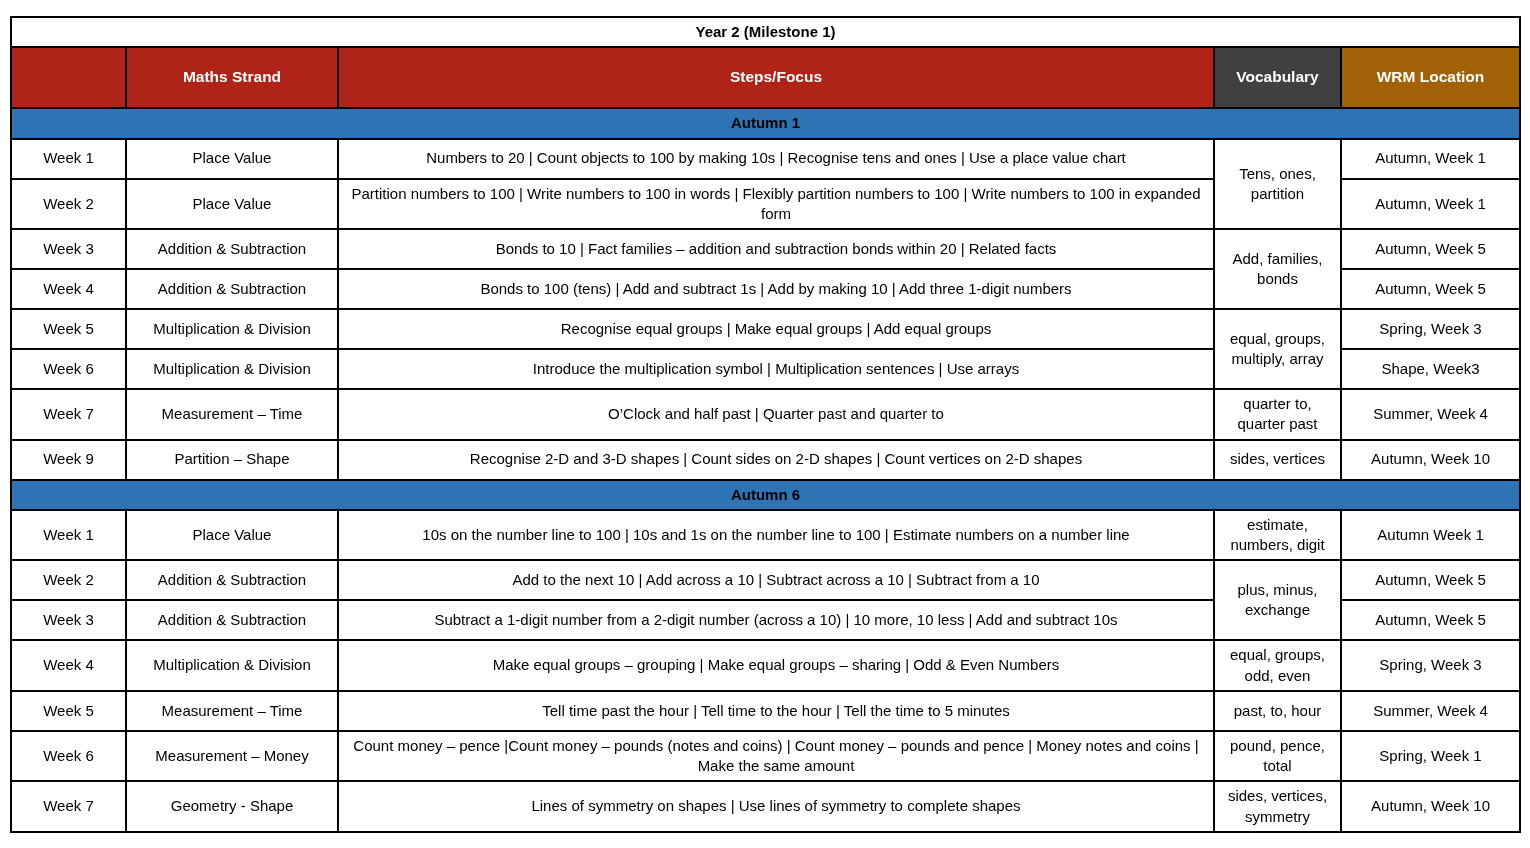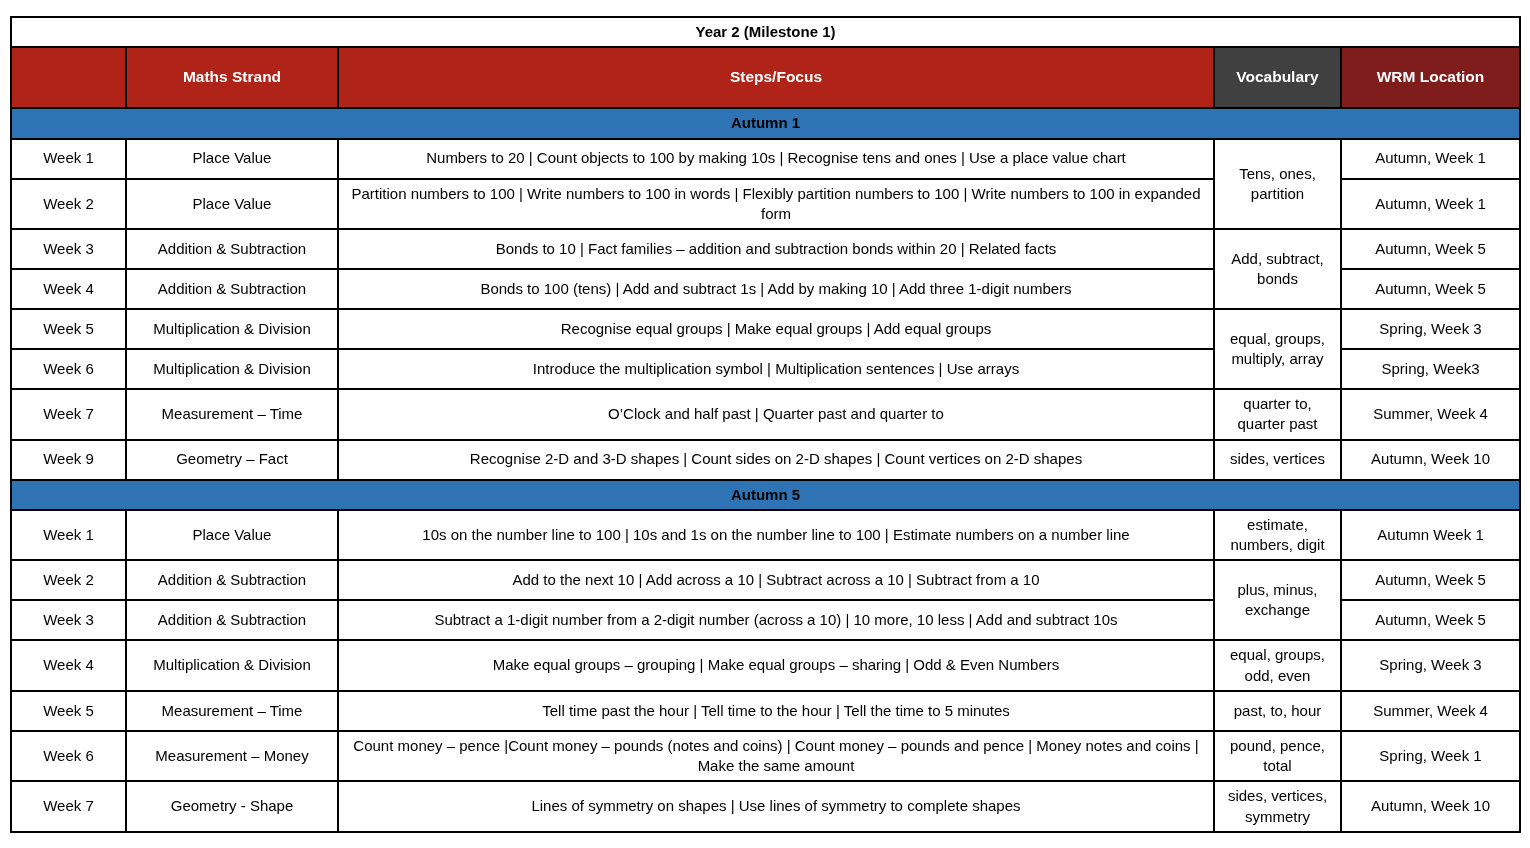--- a/index.html
+++ b/index.html
@@ -74,21 +74,21 @@
     </colgroup>
     <thead>
       <tr>
         <td class="title-cell" colspan="5">Year 2 (Milestone 1)</td>
       </tr>
       <tr class="header-row">
         <th style="background: rgb(175, 35, 24);"></th>
         <th style="background: rgb(175, 35, 24);">Maths Strand</th>
         <th style="background: rgb(175, 35, 24);">Steps/Focus</th>
         <th style="background: #404040;">Vocabulary</th>
-        <th style="background: #7f1d1d;">WRM Location</th>
+        <th style="background: #a16207;">WRM Location</th>
       </tr>
     </thead>
     <tbody>
         <tr>
           <td class="band band-left" colspan="5" style="background: rgb(46, 116, 181);">Autumn 1</td>
         </tr>
         <tr>
           <td class="week-cell">Week 1</td>
           <td>Place Value</td>
           <td>Numbers to 20 | Count objects to 100 by making 10s | Recognise tens and ones | Use a place value chart</td>
@@ -98,58 +98,58 @@
         <tr>
           <td class="week-cell">Week 2</td>
           <td>Place Value</td>
           <td>Partition numbers to 100 | Write numbers to 100 in words | Flexibly partition numbers to 100 | Write numbers to 100 in expanded form</td>
           <td>Autumn, Week 1</td>
         </tr>
         <tr>
           <td class="week-cell">Week 3</td>
           <td>Addition &amp; Subtraction</td>
           <td>Bonds to 10 | Fact families – addition and subtraction bonds within 20 | Related facts</td>
-          <td rowspan="2">Add, subtract, bonds</td>
+          <td rowspan="2">Add, families, bonds</td>
           <td>Autumn, Week 5</td>
         </tr>
         <tr>
           <td class="week-cell">Week 4</td>
           <td>Addition &amp; Subtraction</td>
           <td>Bonds to 100 (tens) | Add and subtract 1s | Add by making 10 | Add three 1-digit numbers</td>
           <td>Autumn, Week 5</td>
         </tr>
         <tr>
           <td class="week-cell">Week 5</td>
           <td>Multiplication &amp; Division</td>
           <td>Recognise equal groups | Make equal groups | Add equal groups</td>
           <td rowspan="2">equal, groups, multiply, array</td>
           <td>Spring, Week 3</td>
         </tr>
         <tr>
           <td class="week-cell">Week 6</td>
           <td>Multiplication &amp; Division</td>
           <td>Introduce the multiplication symbol | Multiplication sentences | Use arrays</td>
-          <td>Spring, Week3</td>
+          <td>Shape, Week3</td>
         </tr>
         <tr>
           <td class="week-cell">Week 7</td>
           <td>Measurement – Time</td>
           <td><span class="squiggle" style="text-decoration-color: rgb(192, 0, 0);">O’Clock</span> and half past | Quarter past and quarter to</td>
           <td>quarter to, quarter past</td>
           <td>Summer, Week 4</td>
         </tr>
         <tr>
           <td class="week-cell">Week 9</td>
-          <td>Geometry – Fact</td>
+          <td>Partition – Shape</td>
           <td>Recognise 2-D and 3-D shapes | Count sides on 2-D shapes | Count vertices on 2-D shapes</td>
           <td>sides, vertices</td>
           <td>Autumn, Week 10</td>
         </tr>
         <tr>
-          <td class="band band-center" colspan="5" style="background: rgb(46, 116, 181);">Autumn 5</td>
+          <td class="band band-center" colspan="5" style="background: rgb(46, 116, 181);">Autumn 6</td>
         </tr>
         <tr>
           <td class="week-cell">Week 1</td>
           <td>Place Value</td>
           <td>10s on the number line to 100 | 10s and 1s on the number line to 100 | Estimate numbers on a number line</td>
           <td>estimate, numbers, digit</td>
           <td>Autumn Week 1</td>
         </tr>
         <tr>
           <td class="week-cell">Week 2</td>

